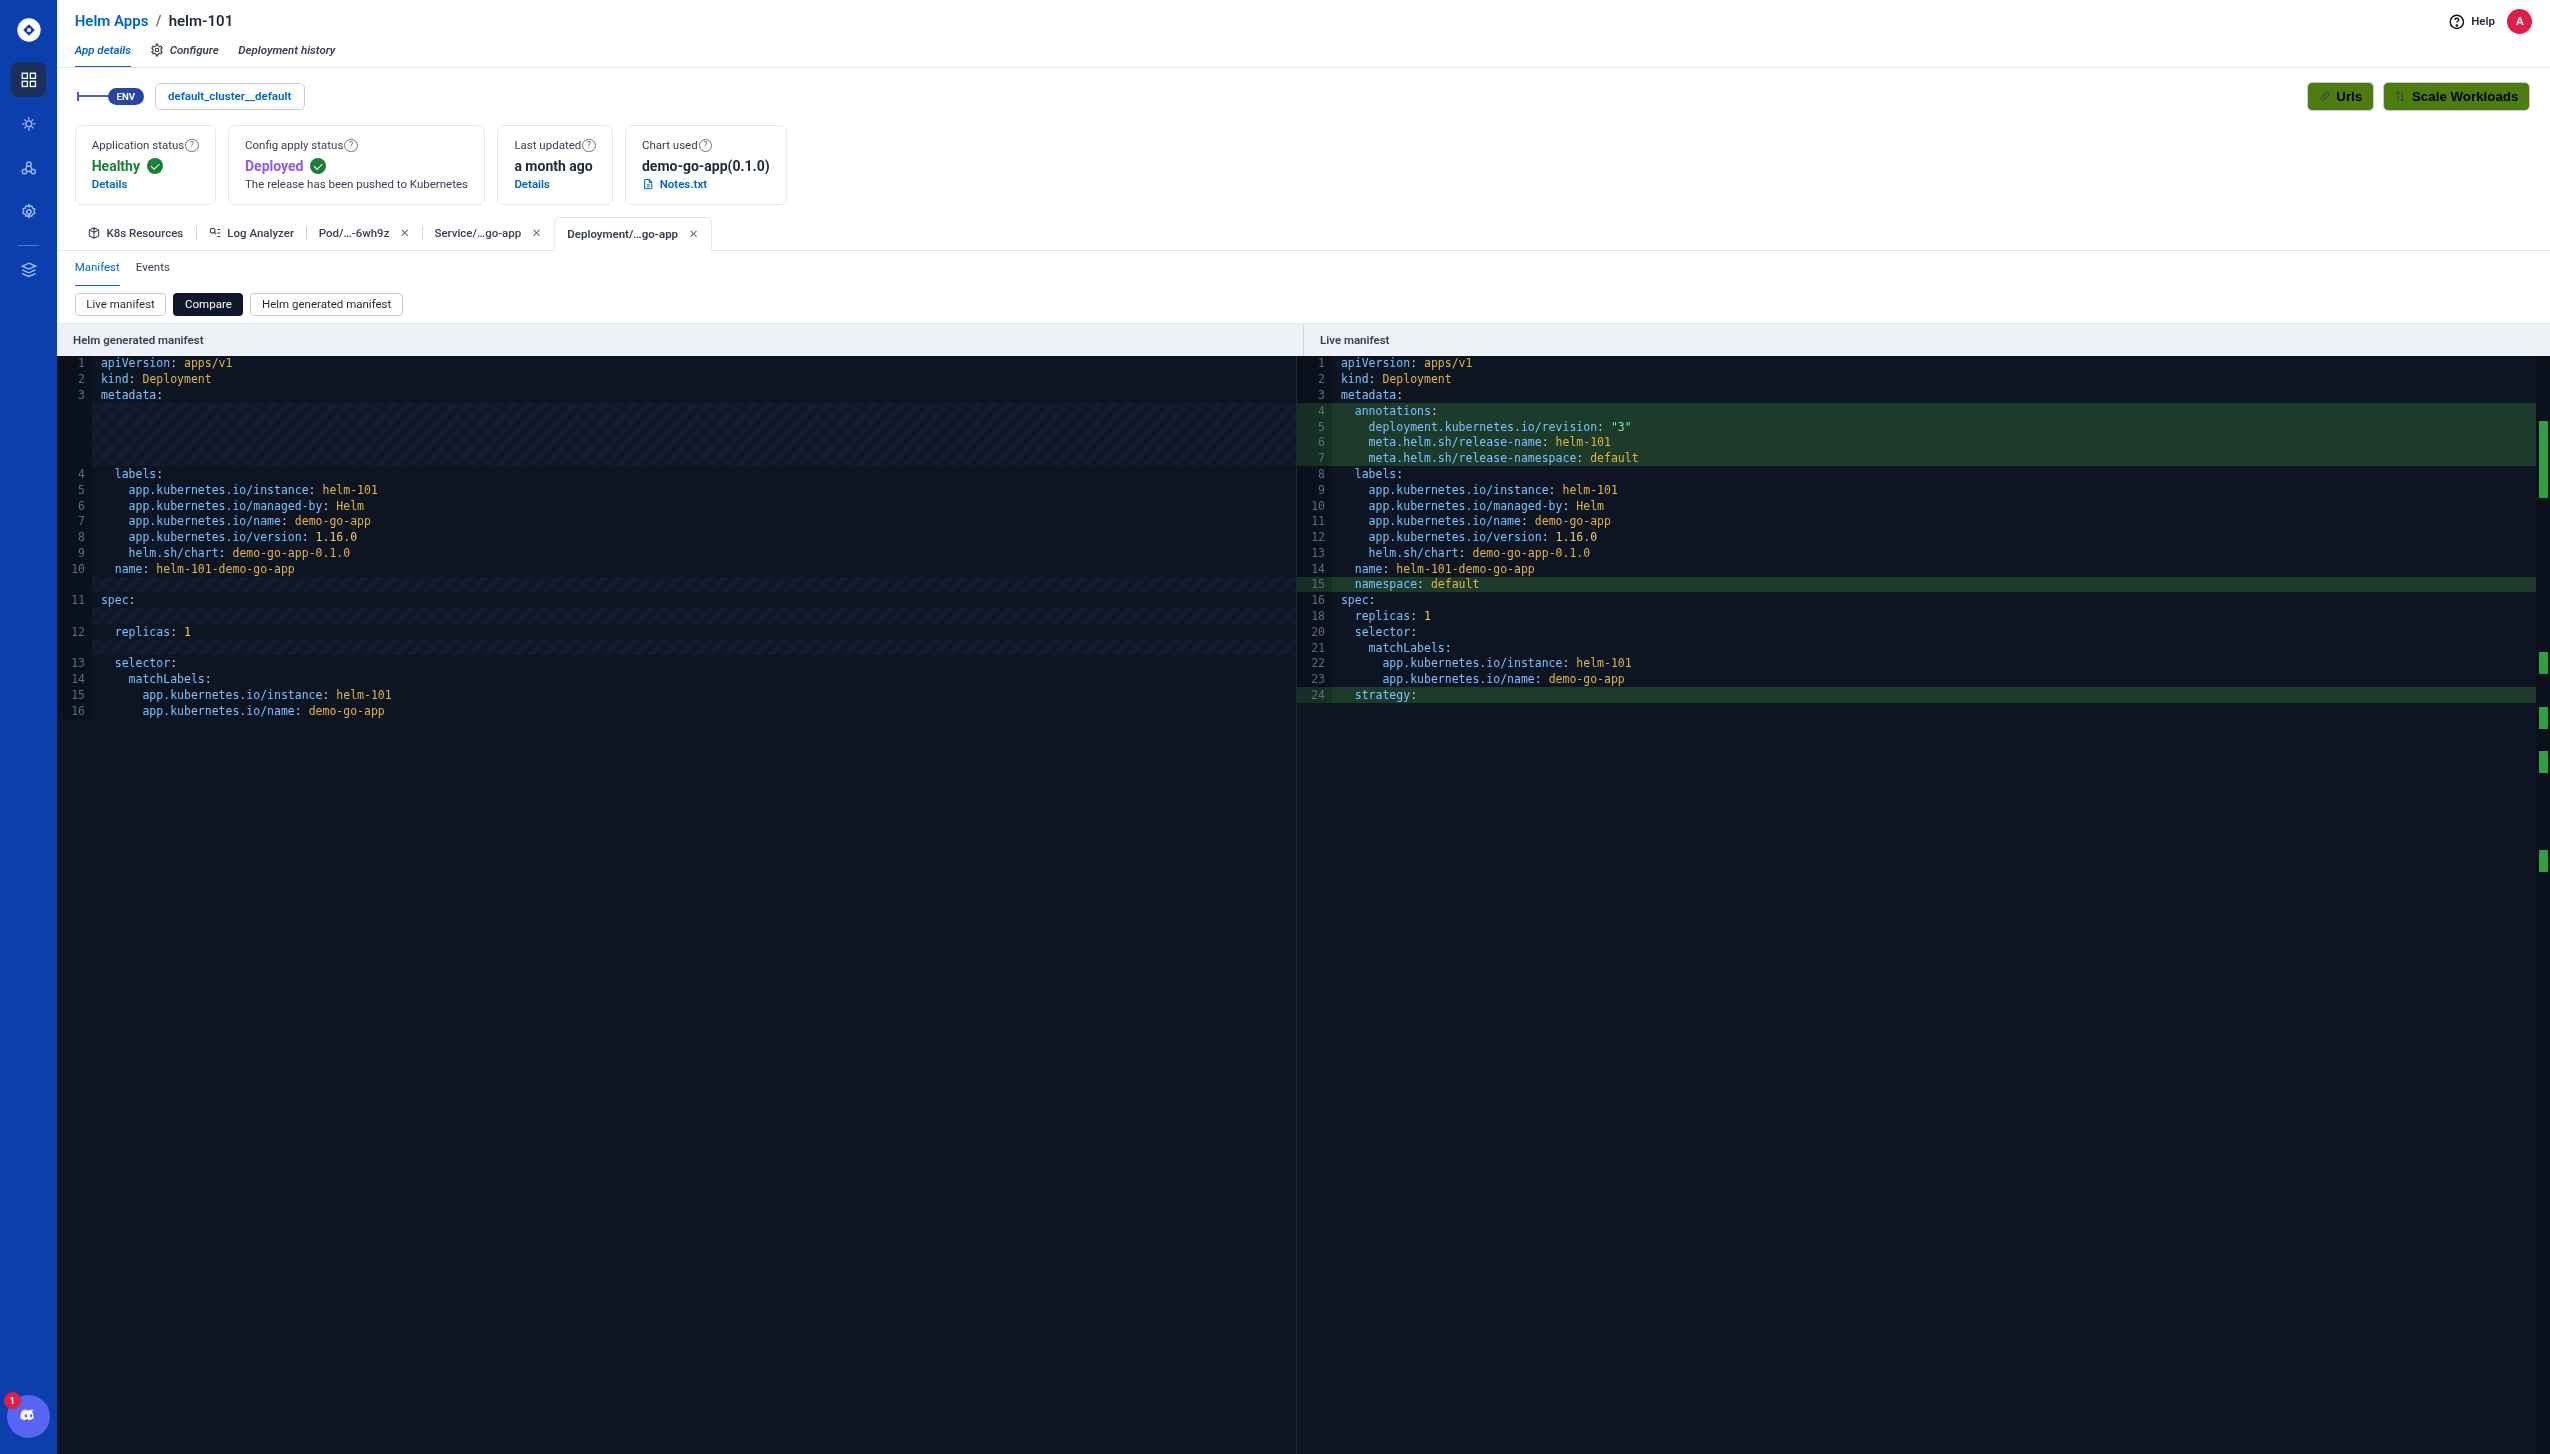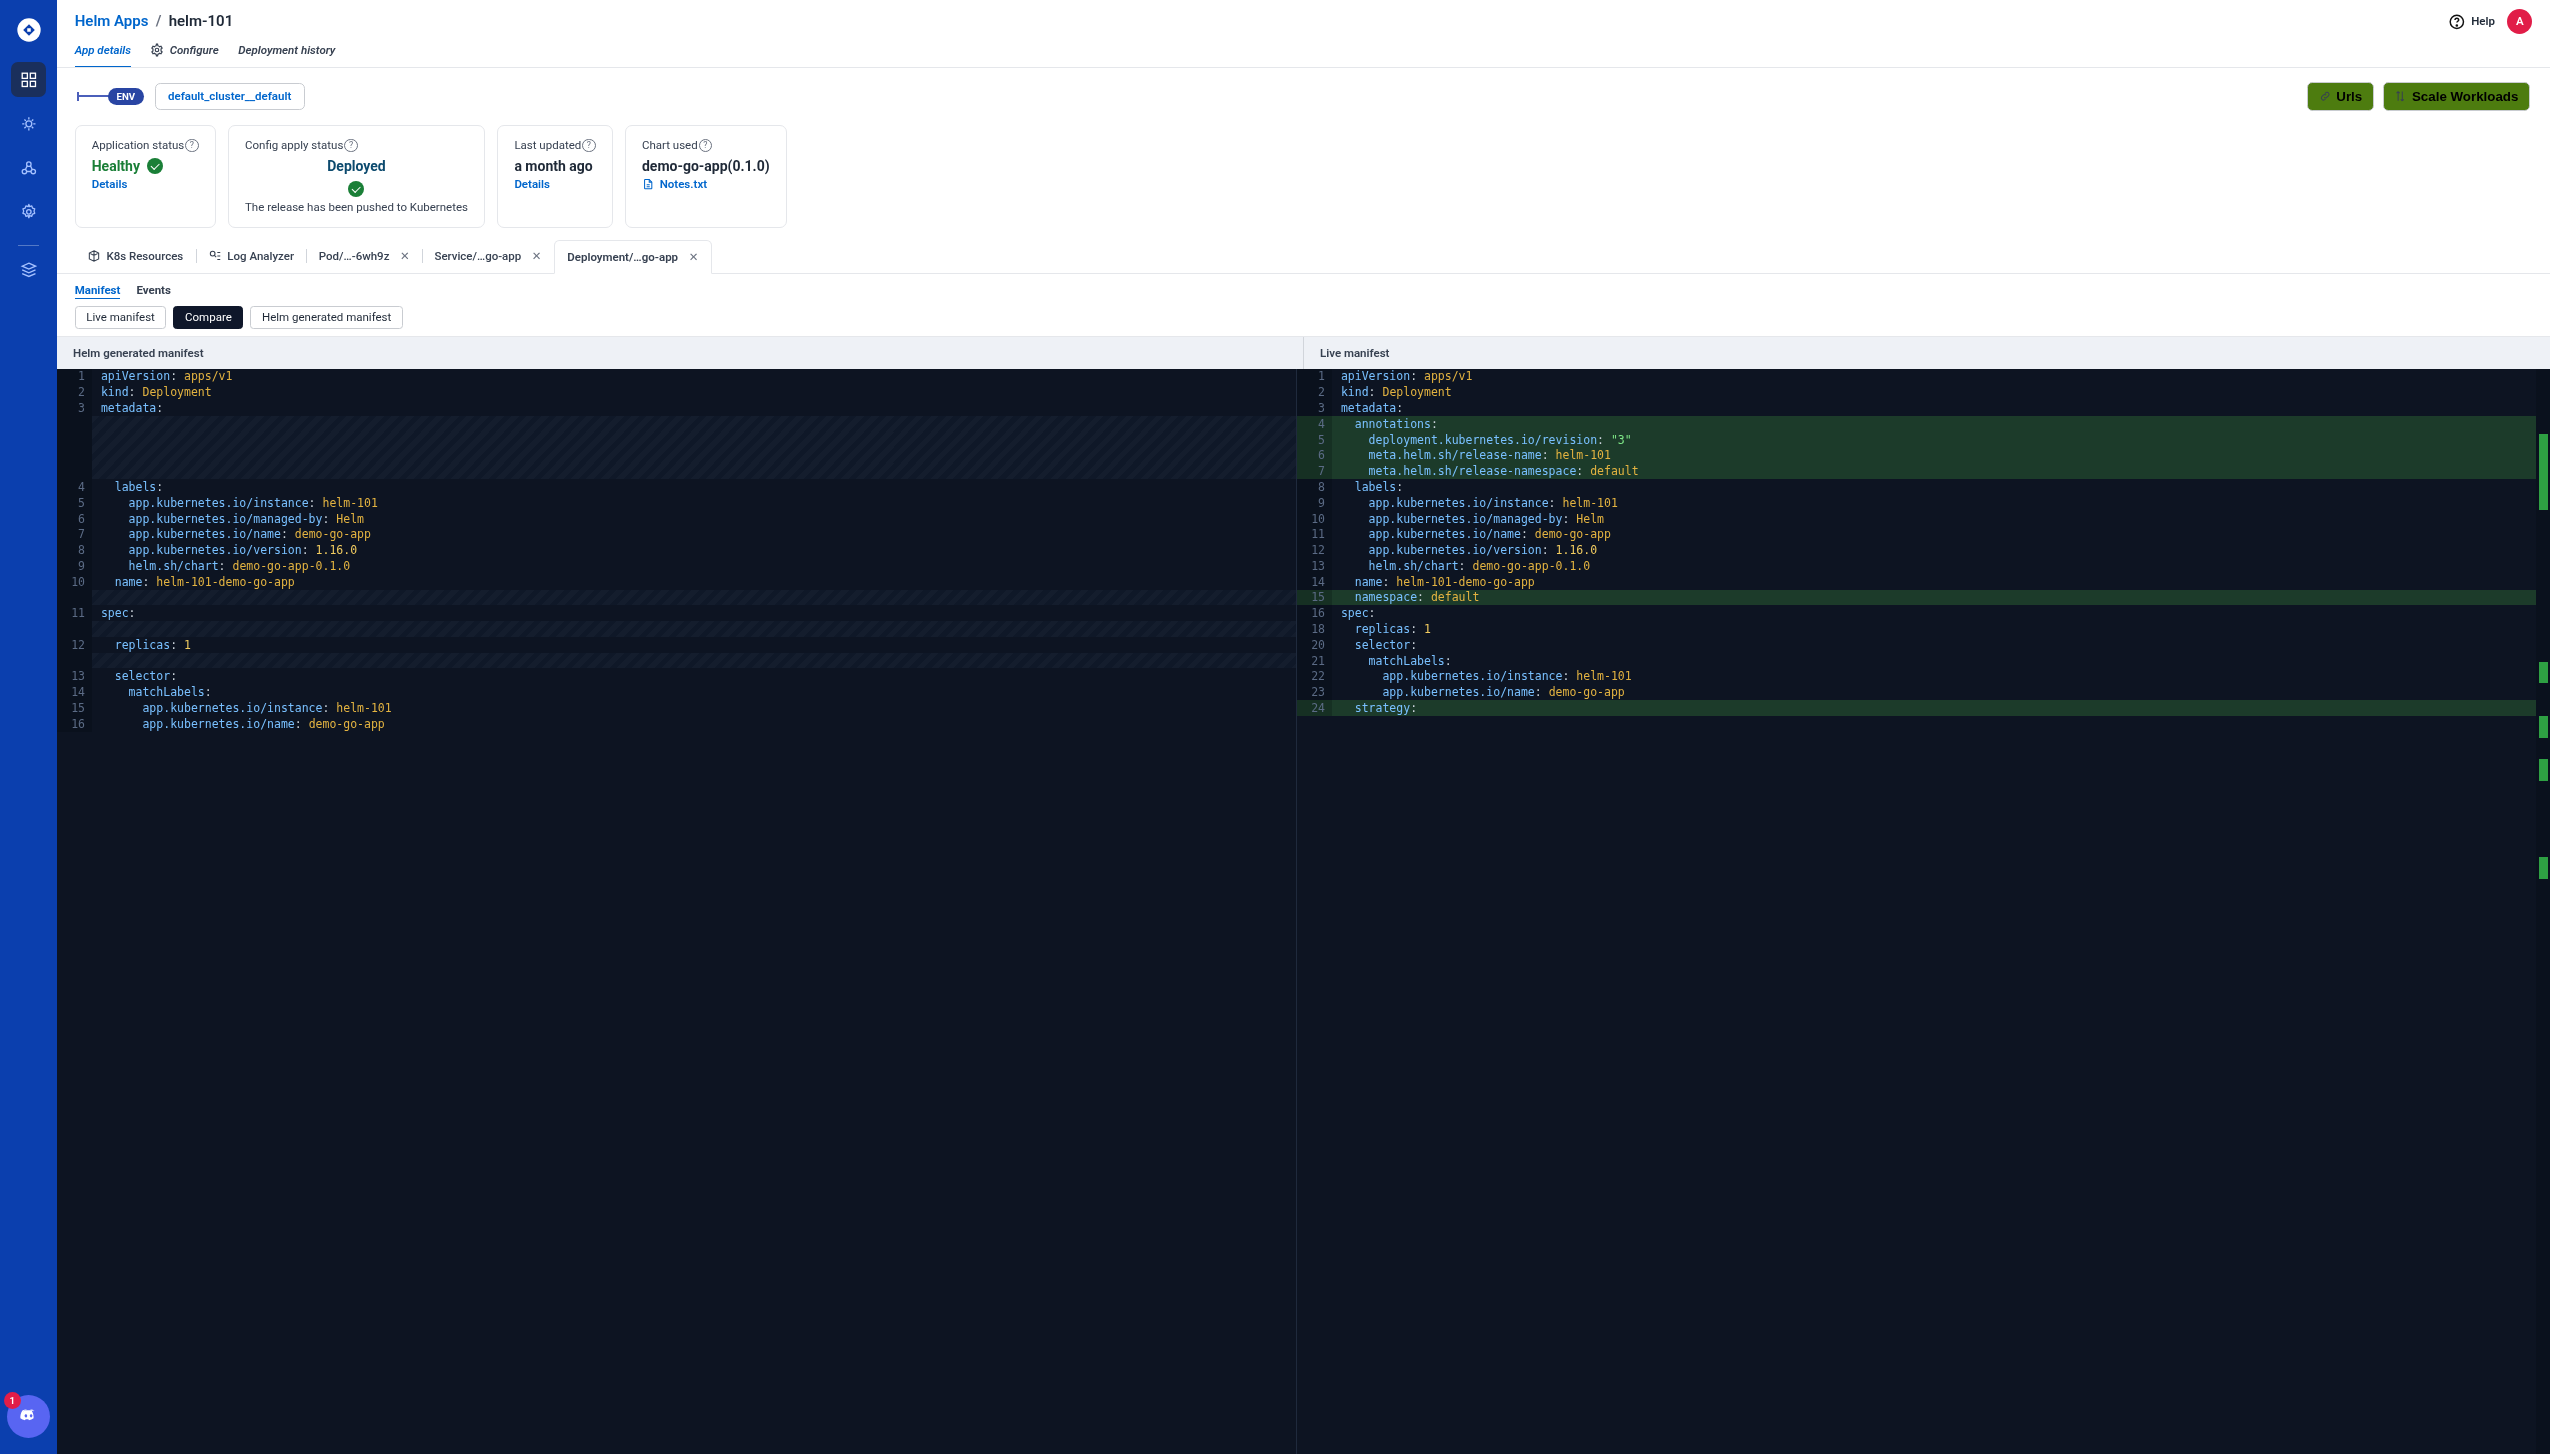--- a/index.html
+++ b/index.html
@@ -32,34 +32,34 @@
 .env-line::before { left:0; } .env-line::after { right:0; }
 .env-badge { background:#2945a3; color:#fff; font-size:9.7px; font-weight:700; padding:2.7px 8.9px; border-radius:8.9px; position:relative; margin-left:-30px; z-index:1; }
 .env-box { border:0.9px solid #c9ccd1; border-radius:5.3px; padding:5.3px 12.4px; color:#0066cc; font-weight:600; }
 .env-right { display:flex; gap:8.9px; }
 .btn { border:0.9px solid #c9ccd1; background:#4d7c0f; border-radius:5.3px; padding:6.2px 10.6px; font-weight:600; display:flex; align-items:center; gap:5.3px; cursor:pointer; }
 .cards { display:flex; gap:12.4px; padding:0 17.7px 12.4px; }
 .card { background:#fff; border:0.9px solid #e5e7eb; border-radius:7px; padding:12.4px 16px; }
 .card-label { font-size:11.5px; color:#374151; display:flex; align-items:center; gap:1px; margin-bottom:5.3px; }
 .card-value { font-size:14px; font-weight:700; display:flex; align-items:center; gap:7px; margin-bottom:3.5px; }
 .card-value.healthy { color:#1a7f37; }
-.card-value.deployed { color:#0c4a6e;flex-direction:column; }
+.card-value.deployed { color:#8b5cf6; }
 .check { width:16px; height:16px; background:#1a7f37; border-radius:50%; display:inline-flex; align-items:center; justify-content:center; }
 .check::after { content:""; width:7px; height:3.5px; border-left:1.8px solid #fff; border-bottom:1.8px solid #fff; transform:rotate(-45deg); margin-top:-1.8px; }
 .card-link { color:#0066cc; font-weight:600; cursor:pointer; }
 .card-sub { color:#374151; font-size:11.5px; }
 .file-link { display:flex; align-items:center; gap:5.3px; color:#0066cc; font-weight:600; }
 .qicon { width:13.3px; height:13.3px; border:1.3px solid #6b7280; border-radius:50%; display:inline-flex; align-items:center; justify-content:center; font-size:8.9px; color:#6b7280; }
 .res-tabs { display:flex; align-items:center; border-bottom:0.9px solid #e5e7eb; padding:0 17.7px; gap:0; }
 .res-tab { display:flex; align-items:center; gap:5.3px; padding:8.9px 12.4px; cursor:pointer; color:#374151; font-weight:500; position:relative; }
 .res-tab.with-sep::before { content:""; position:absolute; left:0; top:8.9px; bottom:8.9px; width:0.9px; background:#d1d5db; }
 .res-tab.active { border:0.9px solid #e5e7eb; border-bottom:0.9px solid #fff; border-radius:5.3px 5.3px 0 0; margin-bottom:-0.9px; background:#fff; font-weight:600; }
 .close-x { color:#6b7280; margin-left:5.3px; font-weight:400; }
 .sub-tabs { display:flex; gap:16px; padding:8.9px 17.7px 0; }
-.sub-tab { padding-bottom:1px; font-weight:700; color:#374151; cursor:pointer; border-bottom:1.8px solid transparent; }
+.sub-tab { padding-bottom:11px; font-weight:400; color:#374151; cursor:pointer; border-bottom:1.8px solid transparent; }
 .sub-tab.active { color:#0066cc; border-bottom-color:#0066cc; }
 .seg-row { display:flex; gap:7px; padding:7px 17.7px; border-bottom:0.9px solid #e5e7eb; }
 .seg { border:0.9px solid #c9ccd1; border-radius:3.5px; padding:3.5px 10.6px; font-size:11.5px; cursor:pointer; background:#fff; }
 .seg.active { background:#0f172a; color:#fff; border-color:#0f172a; }
 .diff-header { display:flex; background:#eef1f6; }
 .diff-header > div { flex:1; padding:8.9px 16px; font-weight:600; color:#374151; }
 .diff-header > div:first-child { border-right:0.9px solid #d1d5db; }
 .diff { display:flex; flex:1; min-height:0; font-family:ui-monospace,Menlo,Consolas,monospace; font-size:11.5px; background:#0d1422; color:#c9d1d9; overflow:auto; }
 .pane { flex:1; min-width:0; }
 .pane.left { border-right:0.9px solid #1f2a3d; }

